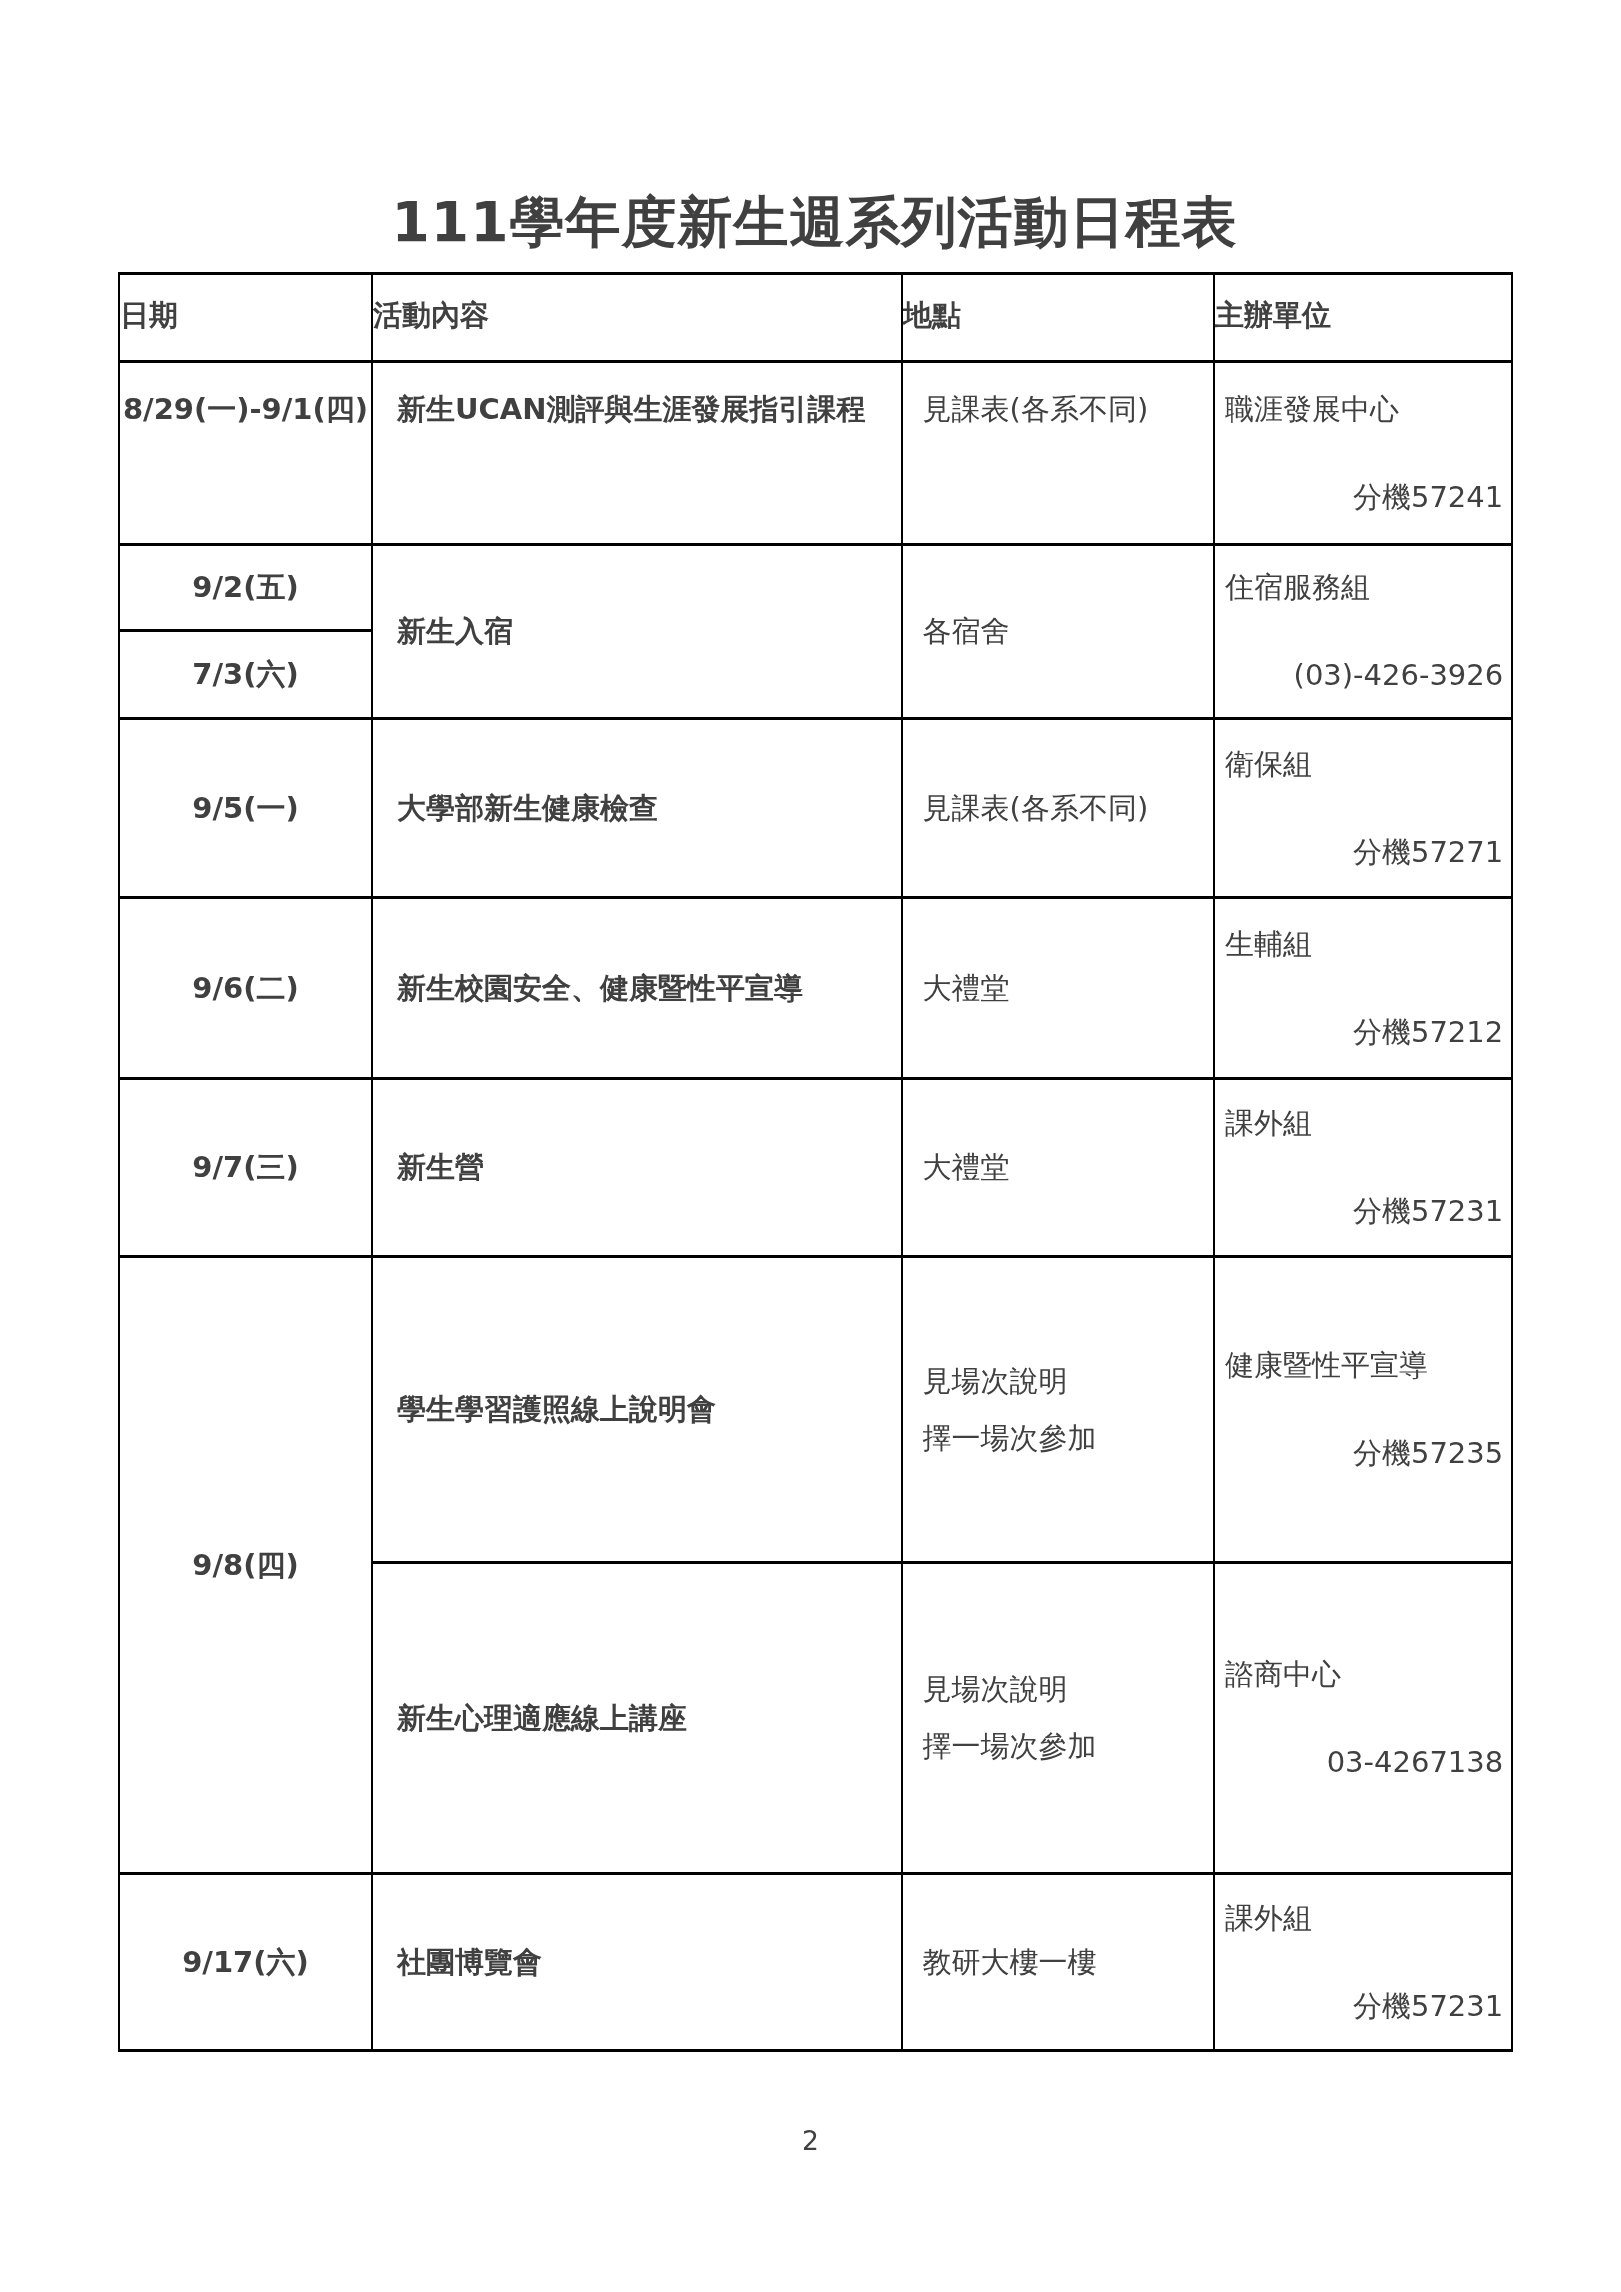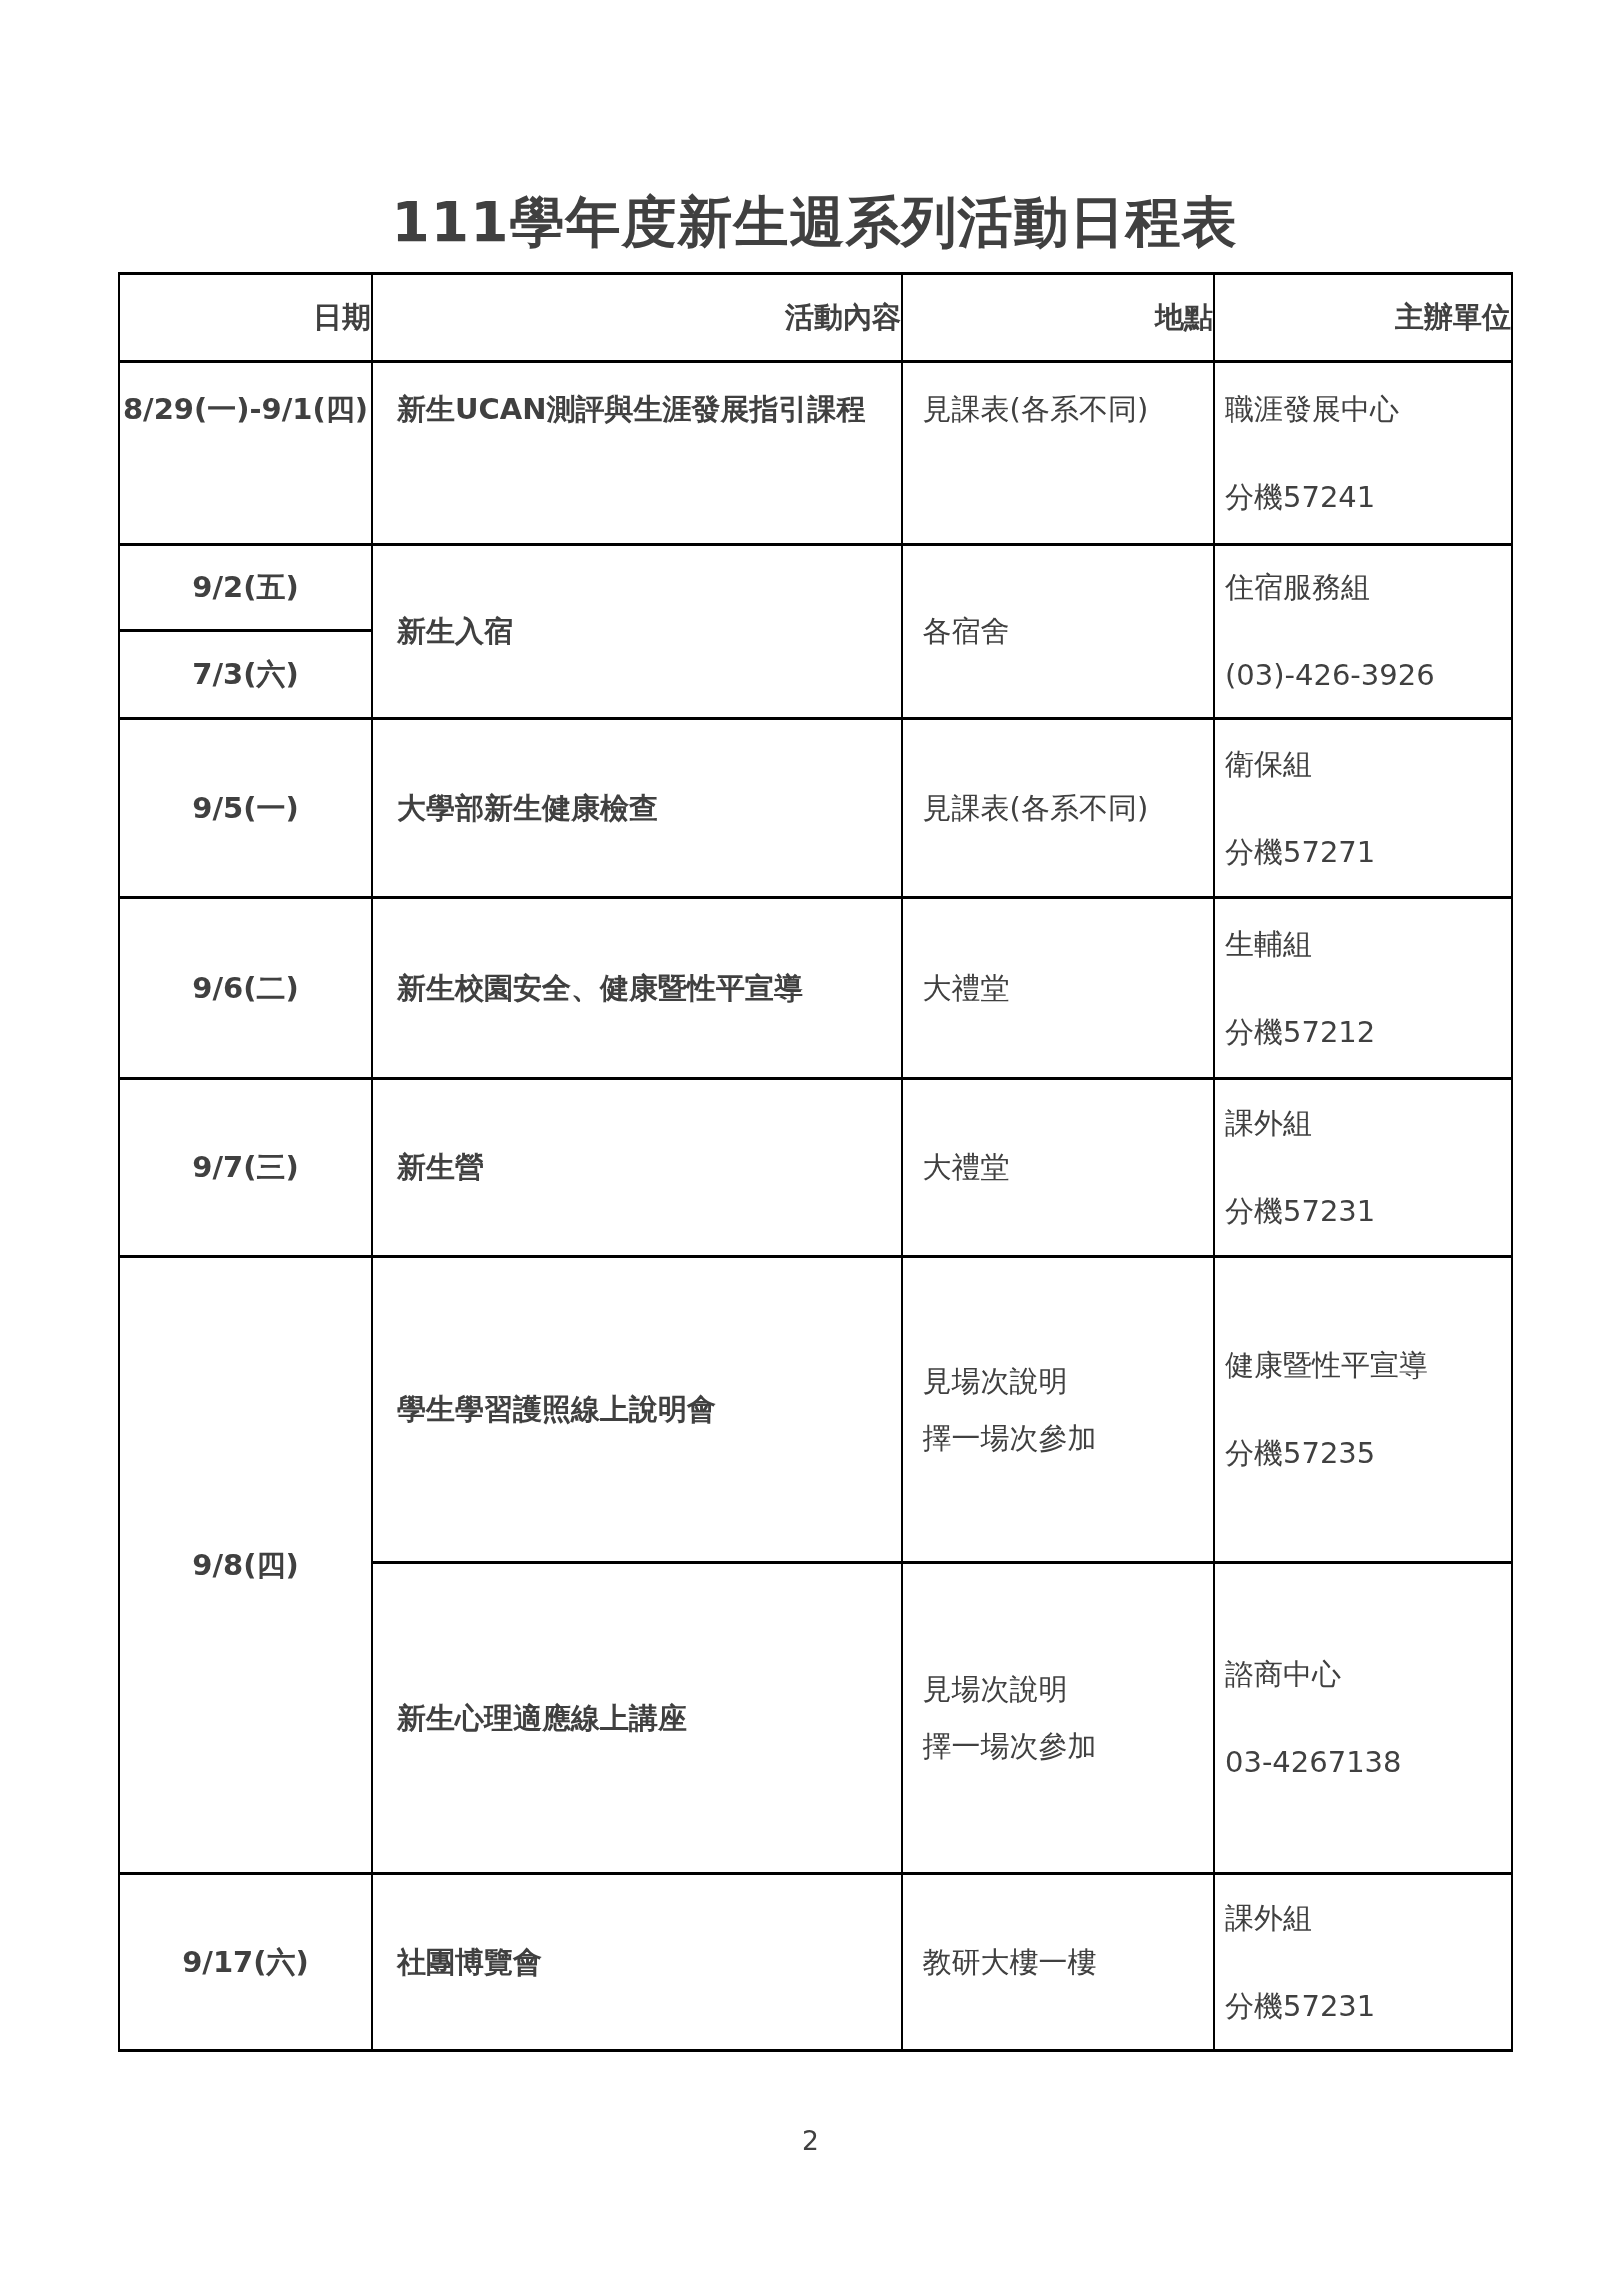--- a/index.html
+++ b/index.html
@@ -45,21 +45,22 @@
     border-top-width: 3.9px;
     border-bottom-width: 3.9px;
     padding: 0;
     vertical-align: middle;
     font-size: 29px;
     line-height: 35px;
     overflow: hidden;
   }
   th {
     font-weight: 700;
-    text-align: right;
+    text-align: left;
+    font-family: Liberation Mono, monospace;
   }
   tr.h90  { height: 88px; }
   tr.h187 { height: 183px; }
   tr.h88  { height: 86px; }
   tr.h90b { height: 88px; }
   tr.h183 { height: 179px; }
   tr.h185 { height: 181px; }
   tr.h182 { height: 178px; }
   tr.h312 { height: 306px; }
   tr.h317 { height: 311px; }
@@ -78,21 +79,21 @@
   td.location {
     font-weight: 400;
     padding-left: 19.6px;
     padding-right: 7.8px;
   }
   td.org {
     font-weight: 400;
     padding-left: 10px;
     padding-right: 7.8px;
   }
-  .org-gap { margin-top: 53px; }   
+  .org-gap { margin-top: 53px; text-align: right; }   
   .loc-gap { margin-top: 22px; }   
   .spacer90 { height: 88px; }      
 
   .pageno {
     position: absolute;
     top: 2125px;
     left: 0;
     width: 1621px;
     text-align: center;
     font-size: 26.5px;

